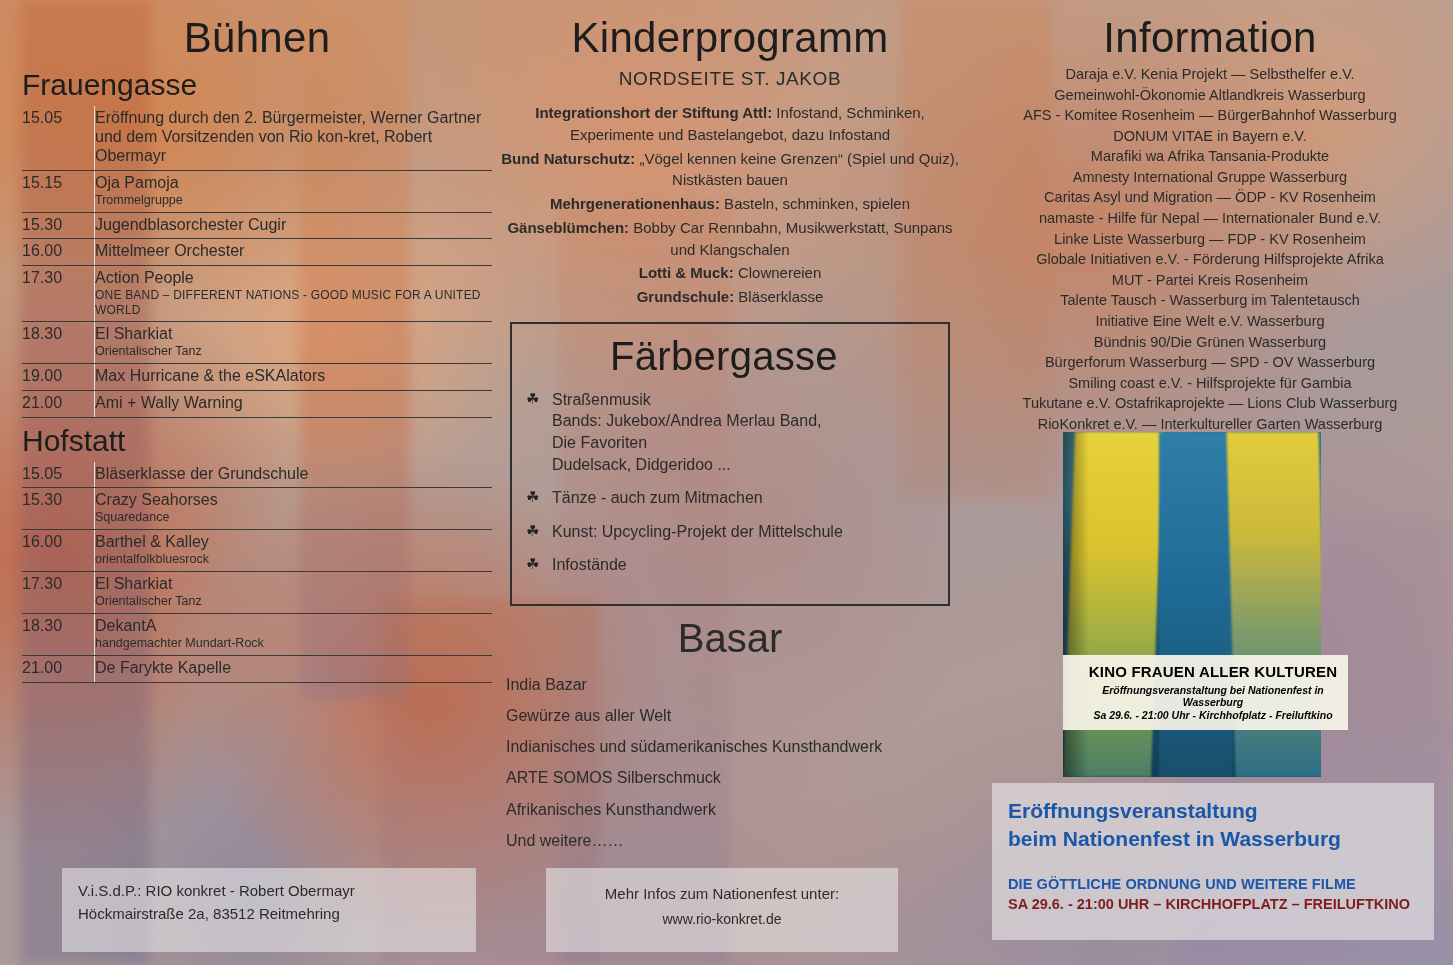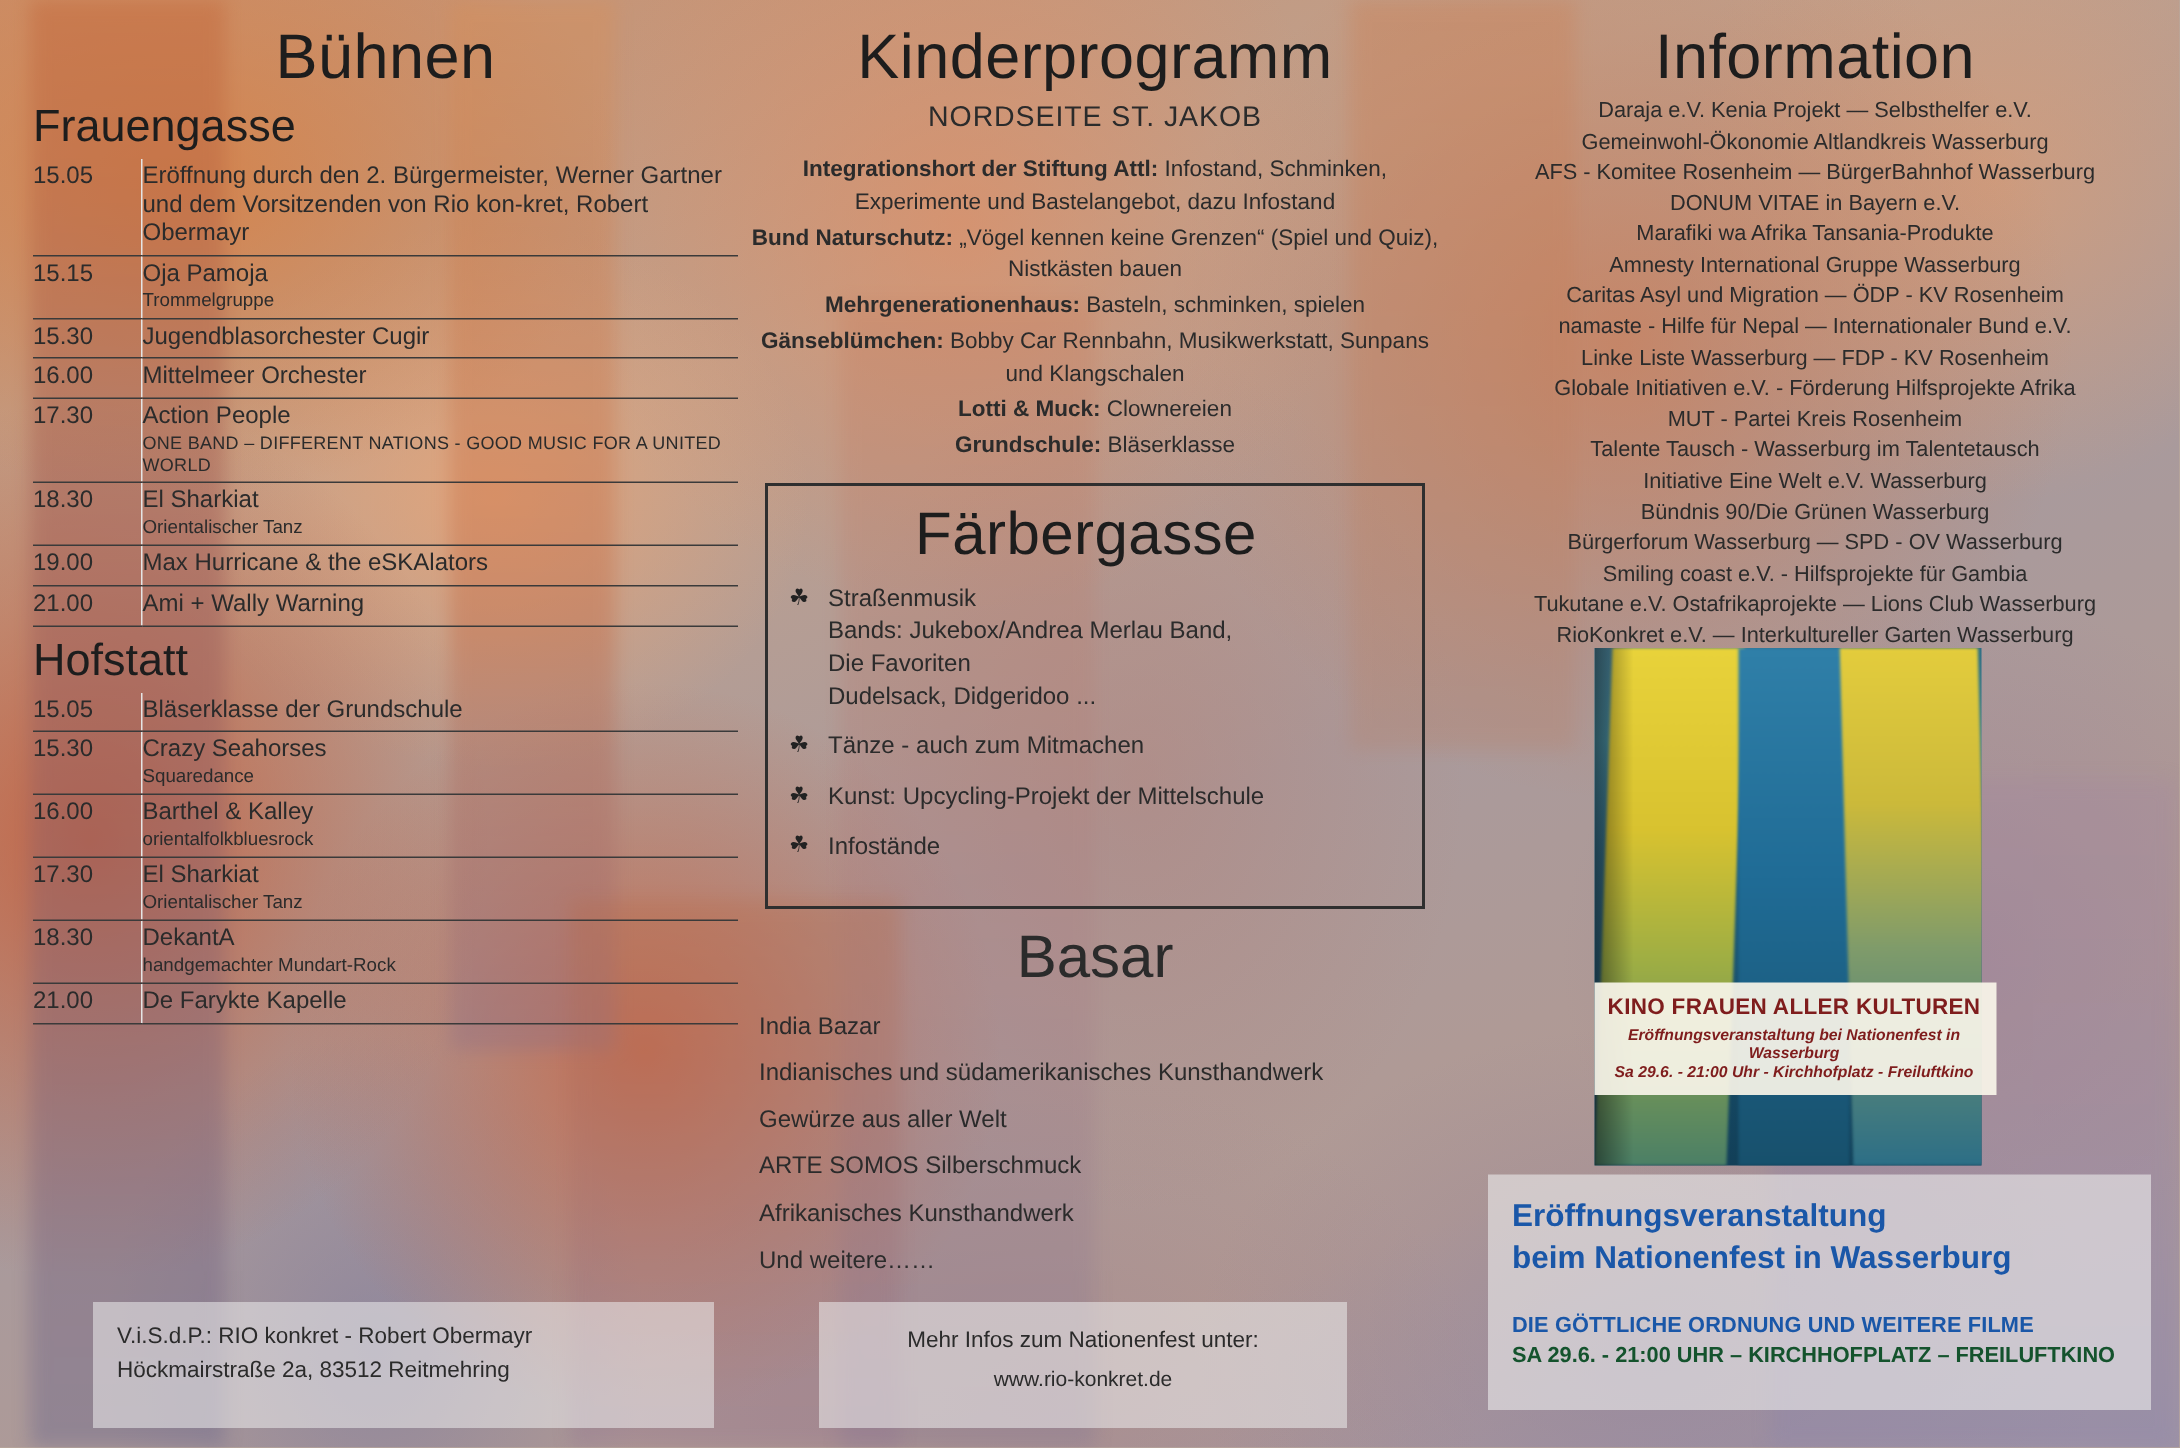--- a/index.html
+++ b/index.html
@@ -175,23 +175,23 @@
   .photo .shadowL {
     position: absolute; left: 0; top: 0; width: 26px; height: 345px;
     background: linear-gradient(90deg, rgba(0,0,0,.45), rgba(0,0,0,0));
   }
   .kino-label {
     position: absolute;
     left: 1063px;
     top: 655px;
     width: 258px;
     background: rgba(247,244,232,0.93);
-    padding: 8px 6px 9px 4px;
+    padding: 8px 6px 9px 21px;
     text-align: center;
-    color: #7f1d1d;
+    color: #000000;
   }
   .kino-label .l1 { font-size: 15px; font-weight: bold; letter-spacing: .2px; }
   .kino-label .l2 { font-size: 10.5px; font-weight: bold; font-style: italic; margin-top: 4px; }
   .kino-label .l3 { font-size: 10.5px; font-weight: bold; font-style: italic; margin-top: 1px; }
 
   .blue-panel {
     position: absolute;
     left: 992px;
     top: 783px;
     width: 410px;
@@ -206,21 +206,21 @@
     line-height: 1.35;
   }
   .blue-panel .small1 {
     color: #1a57a8;
     font-size: 14.5px;
     font-weight: bold;
     margin-top: 22px;
     letter-spacing: .1px;
   }
   .blue-panel .small2 {
-    color: #14532d;
+    color: #7f1d1d;
     font-size: 14.5px;
     font-weight: bold;
     margin-top: 4px;
   }
 
   
   .footer-left {
     position: absolute;
     left: 62px; top: 868px;
     width: 398px; height: 72px;
@@ -395,22 +395,22 @@
           <div class="f-item">
             <span class="f-bullet">☘</span>
             <span style="white-space: pre-line;">Infostände</span>
           </div>
         </div>
     </div>
 
     <h1 class="basar-head">Basar</h1>
     <div class="basar-list" id="basar-list">
         <div>India Bazar</div>
+        <div>Gewürze aus aller Welt</div>
         <div>Indianisches und südamerikanisches Kunsthandwerk</div>
-        <div>Gewürze aus aller Welt</div>
         <div>ARTE SOMOS Silberschmuck</div>
         <div>Afrikanisches Kunsthandwerk</div>
         <div>Und weitere……</div>
       </div>
   </div>
 
   <div class="col col-right">
     <h1 class="colhead">Information</h1>
     <div class="info-list" id="info-list">
         <div>Daraja e.V. Kenia Projekt  —  Selbsthelfer e.V.</div>

